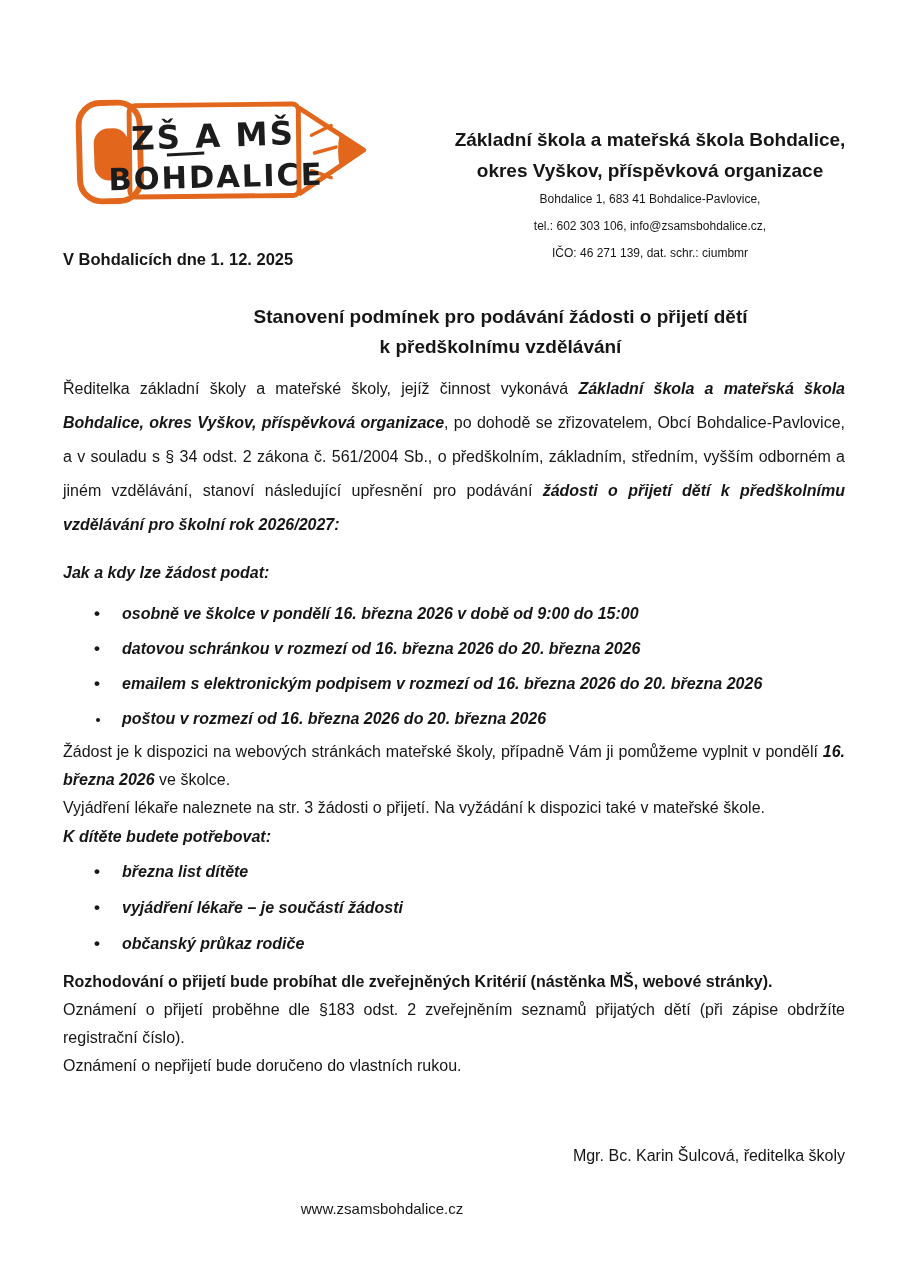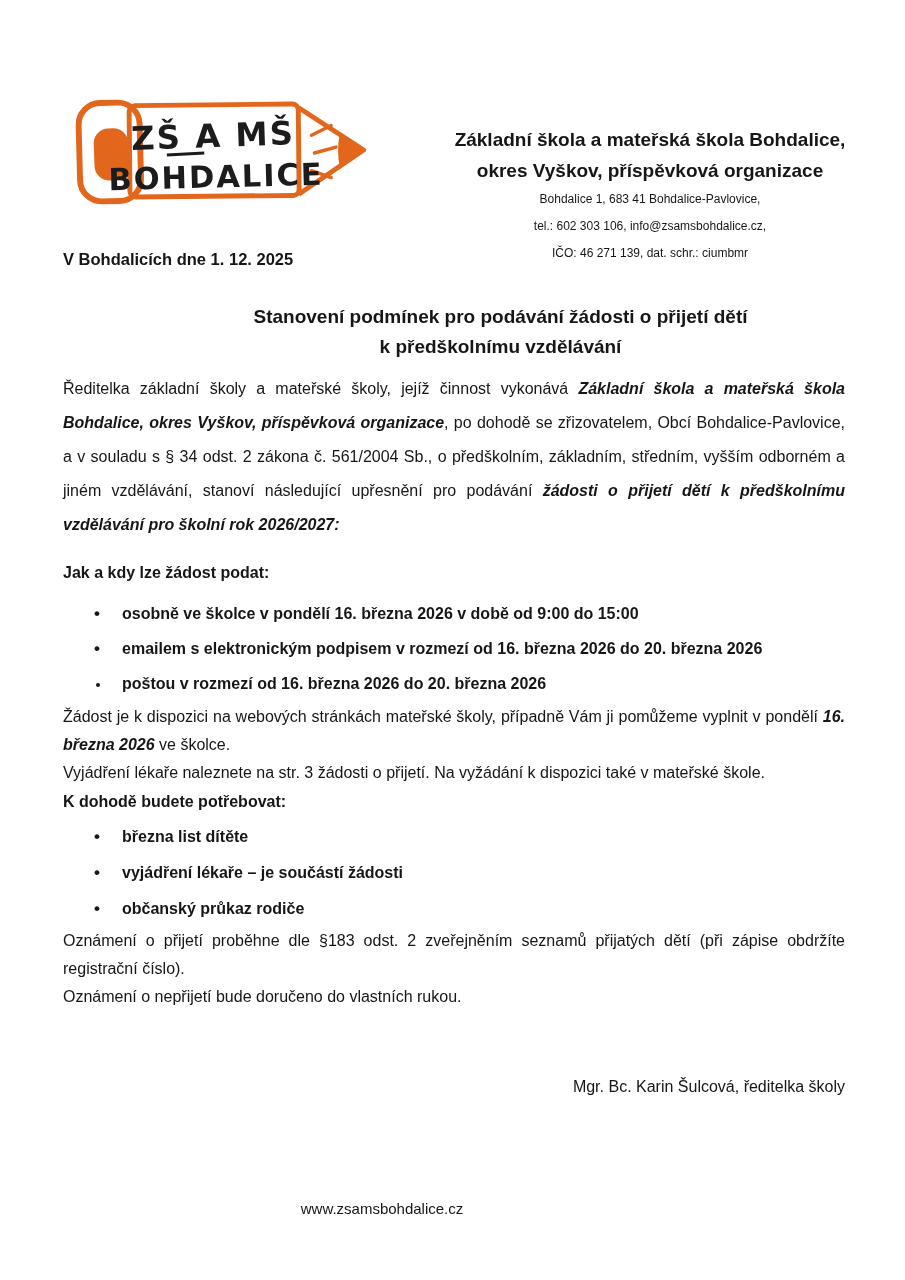--- a/index.html
+++ b/index.html
@@ -33,26 +33,26 @@
     text-align: center; font-weight: bold; font-size: 19px; line-height: 30px; margin-left: 48px;
   }
 
   
   .main { position: absolute; left: 63px; top: 372px; width: 782px; font-size: 16px; }
 
   .p-intro { text-align: justify; line-height: 34px; }
   .bi { font-weight: bold; font-style: italic; }
   .b  { font-weight: bold; }
 
-  .sec-heading { font-weight: bold; margin-top: 20px; line-height: 22px; }
+  .sec-heading { font-weight: bold; font-style: italic; margin-top: 20px; line-height: 22px; }
 
   ul.doc-list { list-style: none; margin-top: 12px; }
   ul.doc-list li {
     position: relative; padding-left: 59px;
-    font-weight: bold; line-height: 35px;
+    font-weight: bold; font-style: italic; line-height: 35px;
   }
   ul.doc-list li::before {
     content: "\2022";
     position: absolute; left: 31px; top: 0;
     font-style: normal; font-weight: bold; font-size: 17px;
   }
   ul.doc-list li.small-marker::before {
     content: "";
     width: 4px; height: 4px; border-radius: 50%;
     background: #161616; top: 17px; left: 33px;
@@ -123,36 +123,38 @@
   </div>
 
   <div class="main">
 
     <p class="p-intro"><span>Ředitelka základní školy a mateřské školy, jejíž činnost vykonává </span><span class="bi">Základní škola a mateřská škola Bohdalice, okres Vyškov, příspěvková organizace</span><span>, po dohodě se zřizovatelem, Obcí Bohdalice-Pavlovice, a v souladu s § 34 odst. 2 zákona č. 561/2004 Sb., o předškolním, základním, středním, vyšším odborném a jiném vzdělávání, stanoví následující upřesnění pro podávání </span><span class="bi">žádosti o přijetí dětí k předškolnímu vzdělávání pro školní rok 2026/2027:</span></p>
 
     <div class="sec-heading">Jak a kdy lze žádost podat:</div>
 
     <ul class="doc-list">
       <li>osobně ve školce v pondělí 16. března 2026 v době od 9:00 do 15:00</li>
+      <li>datovou schránkou v rozmezí od 16. března 2026 do 20. března 2026</li>
       <li>emailem s elektronickým podpisem v rozmezí od 16. března 2026 do 20. března 2026</li>
       <li class="small-marker">poštou v rozmezí od 16. března 2026 do 20. března 2026</li>
     </ul>
 
     <p class="p-normal mt-sm"><span>Žádost je k dispozici na webových stránkách mateřské školy, případně Vám ji pomůžeme vyplnit v pondělí </span><span class="bi">16. března 2026</span><span> ve školce.</span></p>
 
     <p class="p-normal no-just">Vyjádření lékaře naleznete na str. 3 žádosti o přijetí. Na vyžádání k dispozici také v mateřské škole.</p>
 
-    <div class="sec-heading mt-sm" style="margin-top:4px">K dohodě budete potřebovat:</div>
+    <div class="sec-heading mt-sm" style="margin-top:4px">K dítěte budete potřebovat:</div>
 
     <ul class="doc-list need">
       <li>března list dítěte</li>
       <li>vyjádření lékaře – je součástí žádosti</li>
       <li>občanský průkaz rodiče</li>
     </ul>
 
+    <p class="p-normal no-just b mt-md">Rozhodování o přijetí bude probíhat dle zveřejněných Kritérií (nástěnka MŠ, webové stránky).</p>
     <p class="p-normal">Oznámení o přijetí proběhne dle §183 odst. 2 zveřejněním seznamů přijatých dětí (při zápise obdržíte registrační číslo).</p>
     <p class="p-normal no-just">Oznámení o nepřijetí bude doručeno do vlastních rukou.</p>
 
     <div class="signature">Mgr. Bc. Karin Šulcová, ředitelka školy</div>
   </div>
 
   <div class="footer">www.zsamsbohdalice.cz</div>
 
 </div>
 

